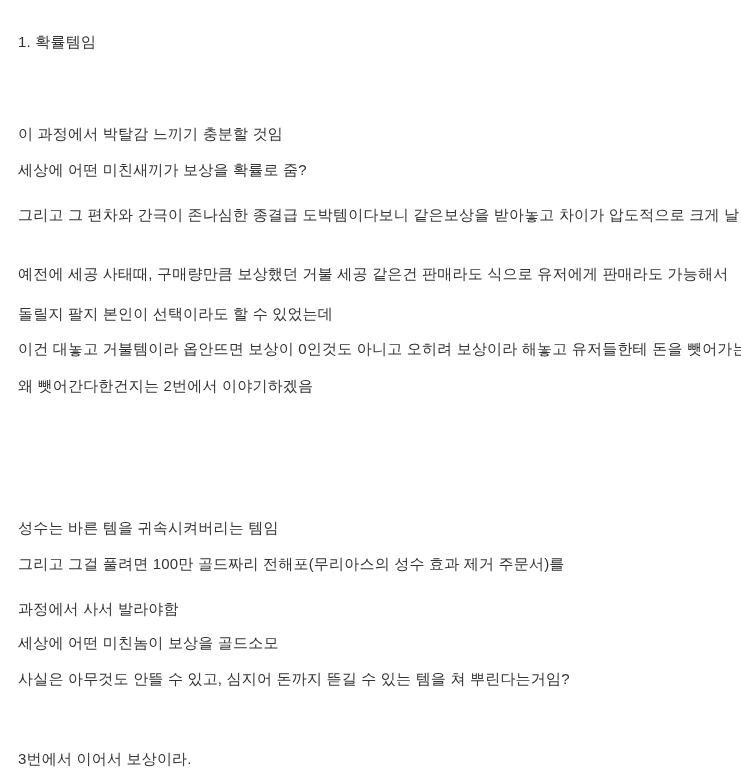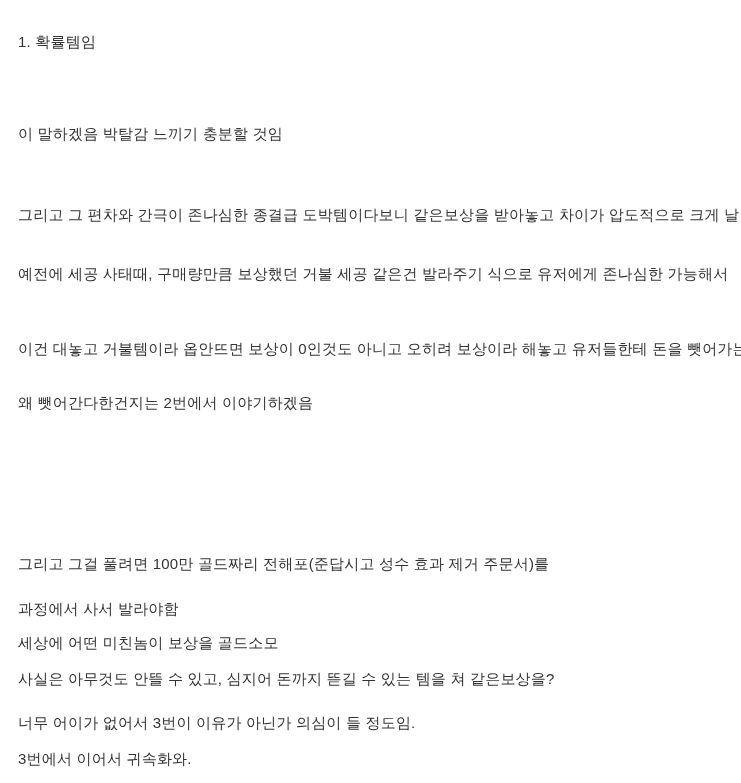--- a/index.html
+++ b/index.html
@@ -29,27 +29,29 @@
     font-weight: 400; 
   }
 </style>
 </head>
 <body>
 
 <div class="page">
 
   <p class="line heading" style="top:29px">1. 확률템임</p>
 
-  <p class="line" style="top:121px">이 말하겠음 박탈감 느끼기 충분할 것임</p>
+  <p class="line" style="top:121px">이 과정에서 박탈감 느끼기 충분할 것임</p>
+  <p class="line" style="top:157px">세상에 어떤 미친새끼가 보상을 확률로 줌?</p>
   <p class="line" style="top:202px">그리고 그 편차와 간극이 존나심한 종결급 도박템이다보니 같은보상을 받아놓고 차이가 압도적으로 크게 날 수 있음.</p>
-  <p class="line" style="top:261px">예전에 세공 사태때, 구매량만큼 보상했던 거불 세공 같은건 발라주기 식으로 유저에게 존나심한 가능해서</p>
+  <p class="line" style="top:261px">예전에 세공 사태때, 구매량만큼 보상했던 거불 세공 같은건 판매라도 식으로 유저에게 판매라도 가능해서</p>
+  <p class="line" style="top:301px">돌릴지 팔지 본인이 선택이라도 할 수 있었는데</p>
   <p class="line" style="top:336px">이건 대놓고 거불템이라 옵안뜨면 보상이 0인것도 아니고 오히려 보상이라 해놓고 유저들한테 돈을 뺏어가는 셈임</p>
-  <p class="line" style="top:390px">왜 뺏어간다한건지는 2번에서 이야기하겠음</p>
+  <p class="line" style="top:373px">왜 뺏어간다한건지는 2번에서 이야기하겠음</p>
 
 
-  <p class="line" style="top:551px">그리고 그걸 풀려면 100만 골드짜리 전해포(준답시고 성수 효과 제거 주문서)를</p>
+  <p class="line" style="top:515px">성수는 바른 템을 귀속시켜버리는 템임</p>
+  <p class="line" style="top:551px">그리고 그걸 풀려면 100만 골드짜리 전해포(무리아스의 성수 효과 제거 주문서)를</p>
   <p class="line" style="top:596px">과정에서 사서 발라야함</p>
   <p class="line" style="top:630px">세상에 어떤 미친놈이 보상을 골드소모</p>
-  <p class="line" style="top:666px">사실은 아무것도 안뜰 수 있고, 심지어 돈까지 뜯길 수 있는 템을 쳐 같은보상을?</p>
-  <p class="line" style="top:710px">너무 어이가 없어서 3번이 이유가 아닌가 의심이 들 정도임.</p>
-  <p class="line" style="top:746px">3번에서 이어서 귀속화와.</p>
+  <p class="line" style="top:666px">사실은 아무것도 안뜰 수 있고, 심지어 돈까지 뜯길 수 있는 템을 쳐 뿌린다는거임?</p>
+  <p class="line" style="top:746px">3번에서 이어서 보상이라.</p>
 
 </div>
 
 </body></html>

